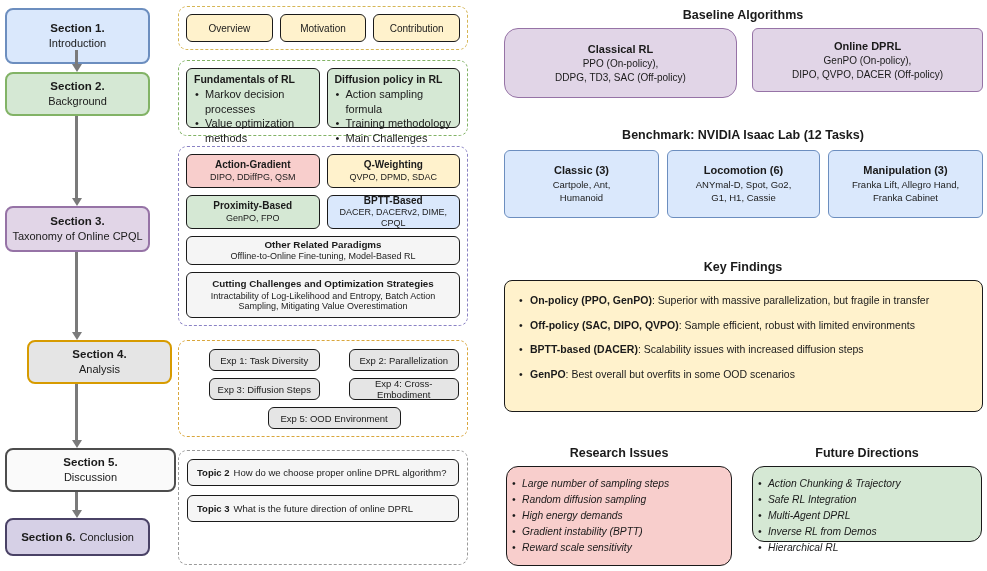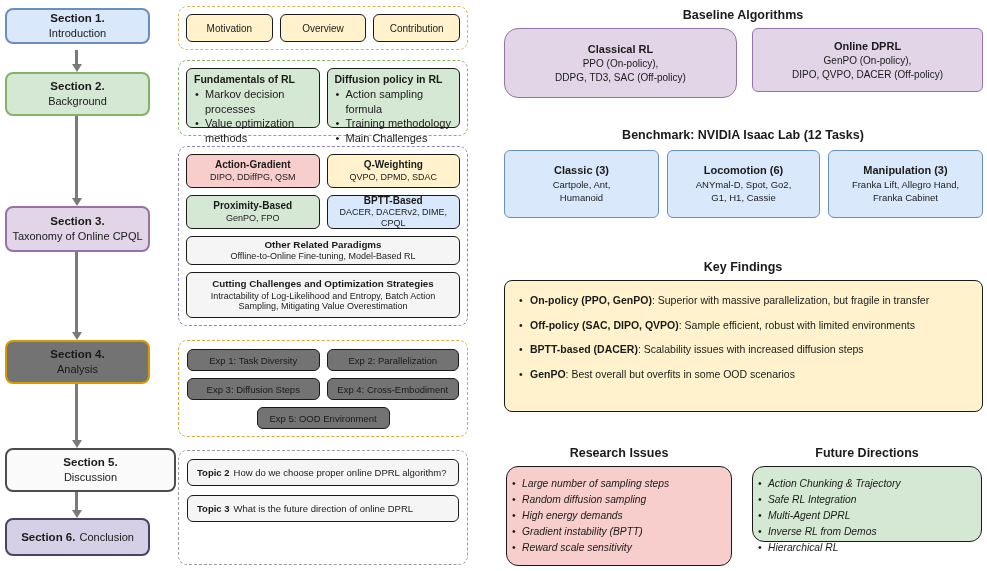--- a/index.html
+++ b/index.html
@@ -13,21 +13,21 @@
   .box {
     position:absolute; border:2px solid; border-radius:8px;
     display:flex; flex-direction:column; align-items:center; justify-content:center;
     text-align:center;
   }
 
   
   .c-blue   { background:#dae8fc; border-color:#6c8ebf; }
   .c-green  { background:#d5e8d4; border-color:#82b366; }
   .c-purple { background:#e1d5e7; border-color:#9673a6; }
-  .c-orange { background:#737373; border-color:#d79b00; }
+  .c-orange { background:#e5e5e5; border-color:#d79b00;margin-left:22px; }
   .c-yellow { background:#fff2cc; border-color:#d6b656; }
   .c-red    { background:#f8cecc; border-color:#b85450; }
   .c-gray   { background:#f5f5f5; border-color:#8a8a8a; }
   .c-white  { background:#fafafa; border-color:#4d4d4d; }
   .c-lav    { background:#d6d0e6; border-color:#4a4266; }
 
   
   .section .sec-num  { font-weight:bold; font-size:11.5px; line-height:1.3; }
   .section .sec-name { font-size:11px; line-height:1.3; }
   .section.oneline { flex-direction:row; gap:4px; }
@@ -99,21 +99,21 @@
   .findings .fb { font-weight:bold; }
 
   .issuebox { position:absolute; border:1.6px solid; border-radius:12px; padding:9px 4px;font-style:italic; }
   .issuebox ul { list-style:none; }
   .issuebox li { position:relative; padding-left:11px; font-size:10.3px; line-height:1.55; text-align:left; }
   .issuebox li::before { content:"\2022"; position:absolute; left:1px; }
 </style>
 </head>
 <body>
 
-<div class="box section c-blue" style="left:5px; top:8px; width:145px; height:36px;">
+<div class="box section c-blue" style="left:5px; top:8px; width:145px; height:56px;">
   <span class="sec-num">Section 1.</span>
   <span class="sec-name">Introduction</span>
 </div>
 <div class="flow-line" style="top:50px; height:14px;"></div>
 
 <div class="box section c-green" style="left:5px; top:72px; width:145px; height:44px;">
   <span class="sec-num">Section 2.</span>
   <span class="sec-name">Background</span>
 </div>
 <div class="flow-line" style="top:116px; height:82px;"></div>
@@ -135,22 +135,22 @@
   <span class="sec-name">Discussion</span>
 </div>
 <div class="flow-line" style="top:492px; height:18px;"></div>
 
 <div class="box section oneline c-lav" style="left:5px; top:518px; width:145px; height:38px;">
   <span class="sec-num">Section 6.</span>
   <span class="sec-name">Conclusion</span>
 </div>
 
 <div class="dashed d-yellow" style="left:178px; top:6px; width:290px; height:44px; flex-direction:row; gap:7px;">
+  <div class="chip c-yellow" style="flex:1;">Overview</div>
   <div class="chip c-yellow" style="flex:1;">Motivation</div>
-  <div class="chip c-yellow" style="flex:1;">Overview</div>
   <div class="chip c-yellow" style="flex:1;">Contribution</div>
 </div>
 
 <div class="dashed d-green" style="left:178px; top:60px; width:290px; height:76px; flex-direction:row; gap:7px;">
   <div class="kbox c-green" style="flex:1;">
     <div class="ktitle">Fundamentals of RL</div>
     <ul class="bullets">
       <li>Markov decision processes</li>
       <li>Value optimization methods</li>
       <li>Policy gradient methods</li>

